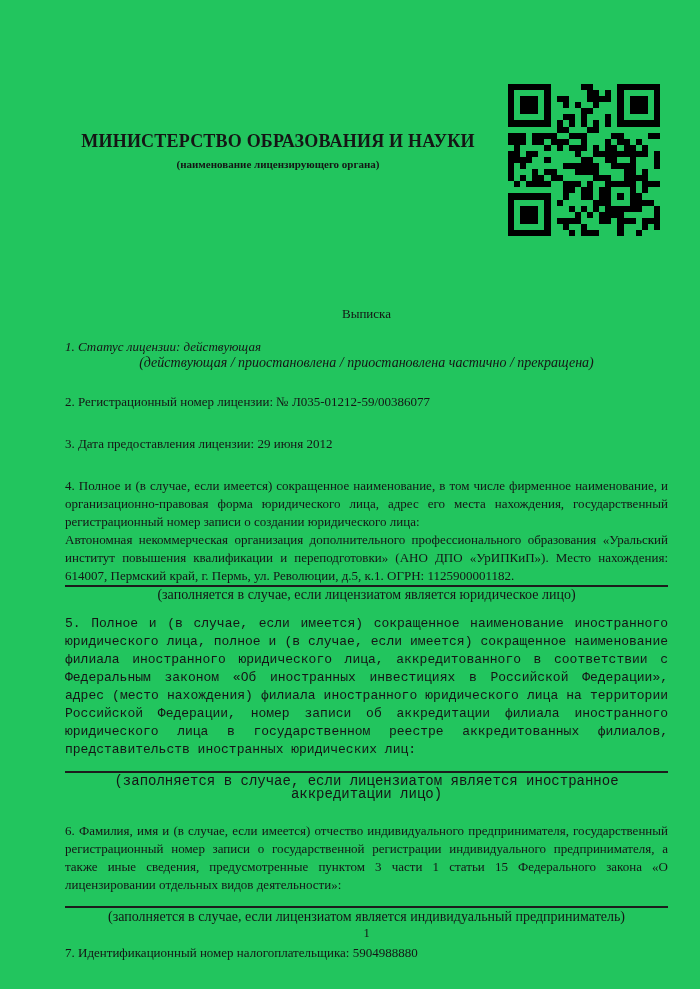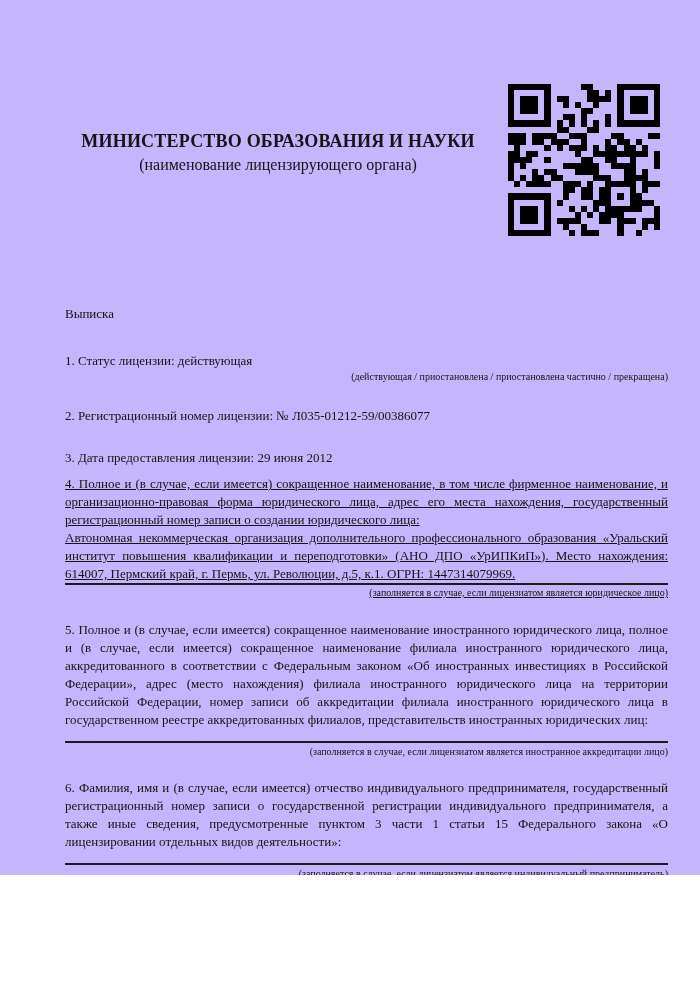--- a/index.html
+++ b/index.html
@@ -5,81 +5,82 @@
   html, body { margin: 0; padding: 0; }
   body {
     width: 700px; height: 989px;
     background: #ffffff;
     font-family: "Liberation Serif", "DejaVu Serif", serif;
     color: #151515;
     -webkit-font-smoothing: antialiased;
   }
   .page {
     position: relative;
-    width: 700px; height: 875px;
-    background: #c4b5fd;
+    width: 700px; height: 989px;
+    background: #22c55e;
     overflow: hidden;
   }
 
   
   .ministry-block {
     position: absolute;
     left: 65px; top: 128px;
     width: 426px;
     text-align: center;
   }
   .ministry-name {
     font-weight: bold;
     font-size: 18px;
     line-height: 26px;
     letter-spacing: 0.2px;
   }
   .ministry-caption {
-    font-size: 16px;
+    font-size: 11px;
     line-height: 13px;
     margin-top: 4px;
+    font-weight: bold;
   }
   .qr {
     position: absolute;
     left: 508px; top: 84px;
     width: 152px; height: 152px;
   }
 
   
   .main {
     position: absolute;
     left: 65px; top: 305px;
     width: 603px;
     font-size: 13px;
     line-height: 18px;
   }
-  .doc-title, .doc-subtitle { }
+  .doc-title, .doc-subtitle { text-align: center; }
 
   .item { margin-top: 24px; }
-  .item-first { margin-top: 29px; }
+  .item-first { margin-top: 15px; font-style: italic; }
   .para {
     text-align: justify;
     margin: 0;
   }
-  .q4 { margin-top: 8px; text-decoration: underline; }
+  .q4 { margin-top: 24px; }
   .note {
-    font-size: 10px;
+    font-size: 14px;
     line-height: 13px;
-    text-align: right;
+    text-align: center;
   }
   .note-inline { margin-top: 1px; }
   .rule {
     border: 0;
     border-top: 2px solid #1c1c1c;
     margin: 0;
     height: 0;
   }
   .rule-gap { margin-top: 12px; }
   .note-after-rule { margin-top: 2px; }
-  .item5 { margin-top: 22px; }
+  .item5 { margin-top: 14px; font-family: Liberation Mono, monospace; }
   .item6 { margin-top: 21px; }
   .item7 { margin-top: 21px; }
 
   .page-number {
     position: absolute;
     left: 65px; top: 926px;
     width: 603px;
     text-align: center;
     font-size: 12.5px;
   }
@@ -422,21 +423,21 @@
     <div class="item">
       <div>2. Регистрационный номер лицензии: № Л035-01212-59/00386077</div>
     </div>
 
     <div class="item">
       <div>3. Дата предоставления лицензии: 29 июня 2012</div>
     </div>
 
     <div class="q4">
       <p class="para">4. Полное и (в случае, если имеется) сокращенное наименование, в том числе фирменное наименование, и организационно-правовая форма юридического лица, адрес его места нахождения, государственный регистрационный номер записи о создании юридического лица:</p>
-      <p class="para">Автономная некоммерческая организация дополнительного профессионального образования «Уральский институт повышения квалификации и переподготовки» (АНО ДПО «УрИПКиП»). Место нахождения: 614007, Пермский край, г. Пермь, ул. Революции, д.5, к.1. ОГРН: 1447314079969.</p>
+      <p class="para">Автономная некоммерческая организация дополнительного профессионального образования «Уральский институт повышения квалификации и переподготовки» (АНО ДПО «УрИПКиП»). Место нахождения: 614007, Пермский край, г. Пермь, ул. Революции, д.5, к.1. ОГРН: 1125900001182.</p>
       <hr class="rule">
       <div class="note note-inline">(заполняется в случае, если лицензиатом является юридическое лицо)</div>
     </div>
 
     <div class="item5">
       <p class="para">5. Полное и (в случае, если имеется) сокращенное наименование иностранного юридического лица, полное и (в случае, если имеется) сокращенное наименование филиала иностранного юридического лица, аккредитованного в соответствии с Федеральным законом «Об иностранных инвестициях в Российской Федерации», адрес (место нахождения) филиала иностранного юридического лица на территории Российской Федерации, номер записи об аккредитации филиала иностранного юридического лица в государственном реестре аккредитованных филиалов, представительств иностранных юридических лиц:</p>
       <hr class="rule rule-gap">
       <div class="note note-after-rule">(заполняется в случае, если лицензиатом является иностранное аккредитации лицо)</div>
     </div>
 

